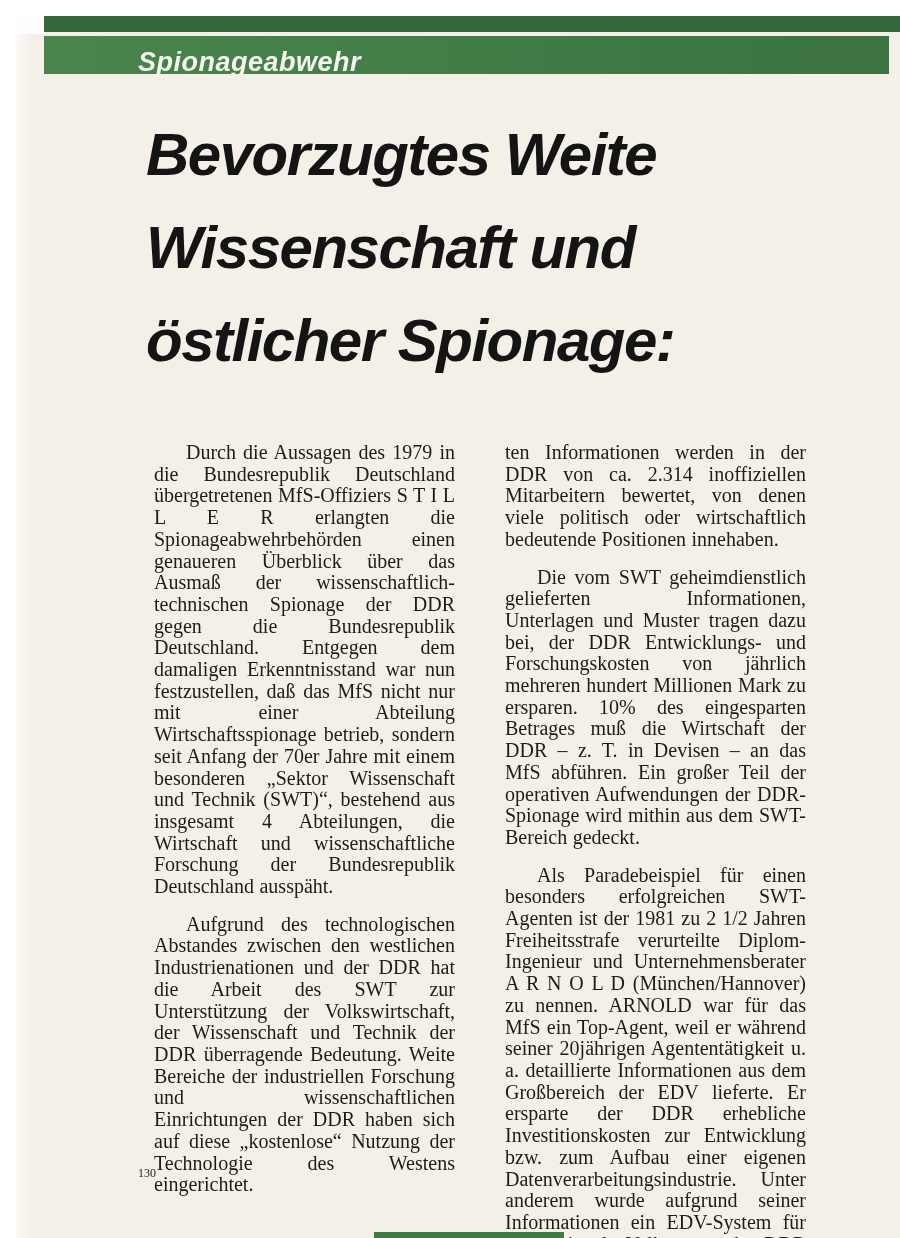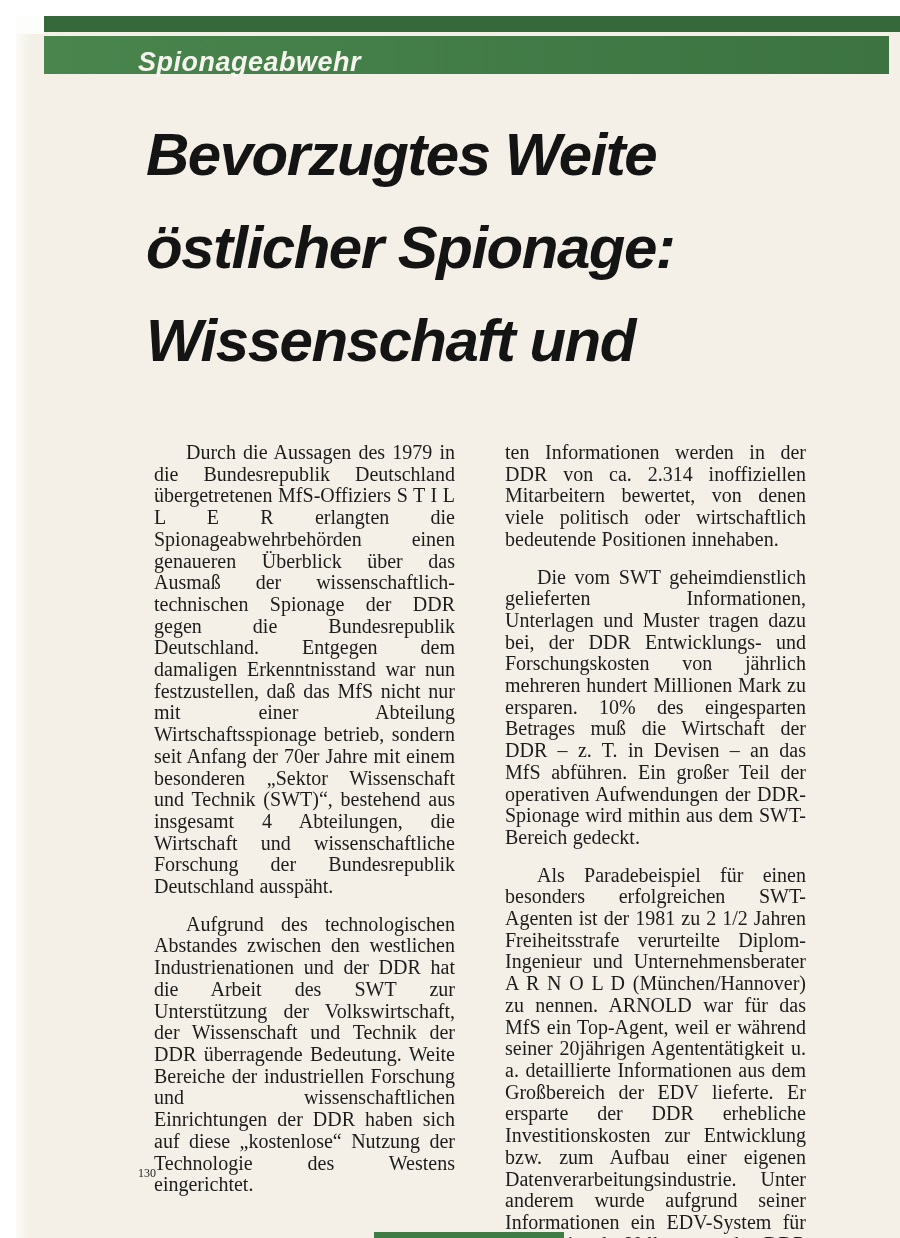--- a/index.html
+++ b/index.html
@@ -128,22 +128,22 @@
   <div class="top-edge-bar"></div>
 
   <div class="section-header-bar">
     <span class="label">Spionageabwehr</span>
   </div>
 
   <div class="right-edge-mark"></div>
 
   <h1 class="headline">
     <div>Bevorzugtes Weite</div>
+    <div>Wissenschaft und</div>
     <div>östlicher Spionage:</div>
-    <div>Wissenschaft und</div>
   </h1>
 
   <div class="columns">
     <div class="col">
       <p class="para indent">Durch die Aussagen des 1979 in die Bundesrepublik Deutschland übergetretenen MfS-Offiziers S T I L L E R erlangten die Spionageabwehrbehörden einen genaueren Überblick über das Ausmaß der wissenschaftlich-technischen Spionage der DDR gegen die Bundesrepublik Deutschland. Entgegen dem damaligen Erkenntnisstand war nun festzustellen, daß das MfS nicht nur mit einer Abteilung Wirtschaftsspionage betrieb, sondern seit Anfang der 70er Jahre mit einem besonderen „Sektor Wissenschaft und Technik (SWT)“, bestehend aus insgesamt 4 Abteilungen, die Wirtschaft und wissenschaftliche Forschung der Bundesrepublik Deutschland ausspäht.</p>
       <p class="para indent">Aufgrund des technologischen Abstandes zwischen den westlichen Industrienationen und der DDR hat die Arbeit des SWT zur Unterstützung der Volkswirtschaft, der Wissenschaft und Technik der DDR überragende Bedeutung. Weite Bereiche der industriellen Forschung und wissenschaftlichen Einrichtungen der DDR haben sich auf diese „kostenlose“ Nutzung der Technologie des Westens eingerichtet.</p>
     </div>
     <div class="col">
       <p class="para">ten Informationen werden in der DDR von ca. 2.314 inoffiziellen Mitarbeitern bewertet, von denen viele politisch oder wirtschaftlich bedeutende Positionen innehaben.</p>
       <p class="para indent">Die vom SWT geheimdienstlich gelieferten Informationen, Unterlagen und Muster tragen dazu bei, der DDR Entwicklungs- und Forschungskosten von jährlich mehreren hundert Millionen Mark zu ersparen. 10% des eingesparten Betrages muß die Wirtschaft der DDR – z. T. in Devisen – an das MfS abführen. Ein großer Teil der operativen Aufwendungen der DDR-Spionage wird mithin aus dem SWT-Bereich gedeckt.</p>

